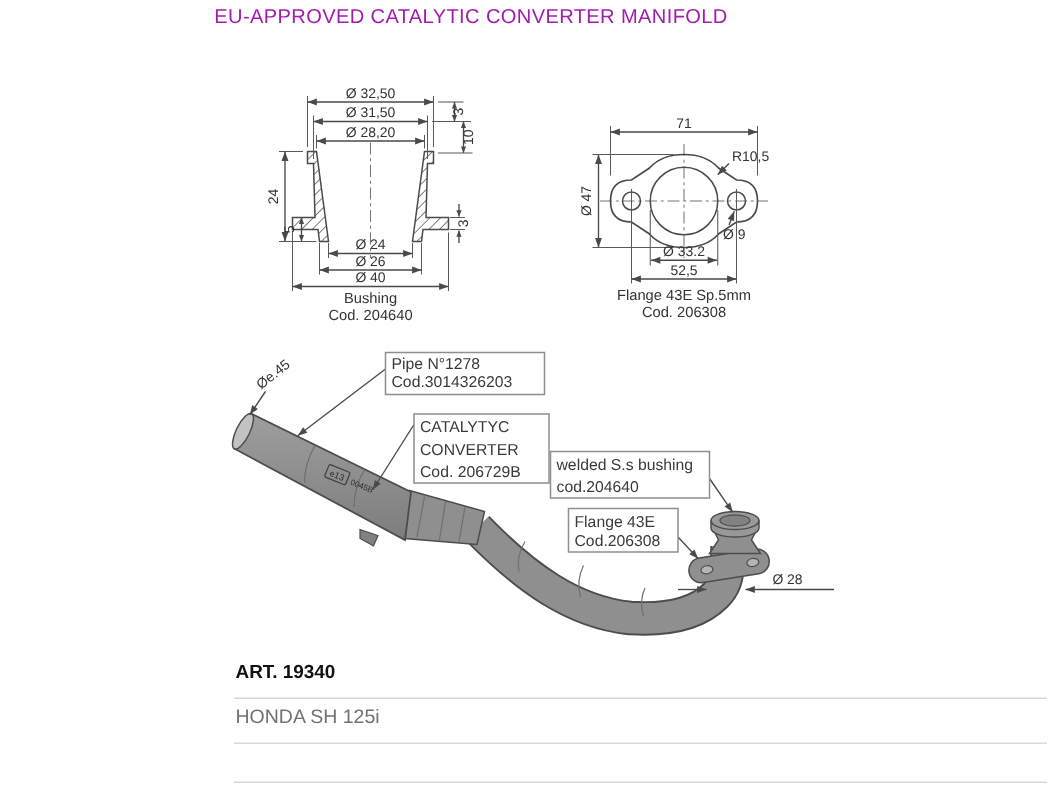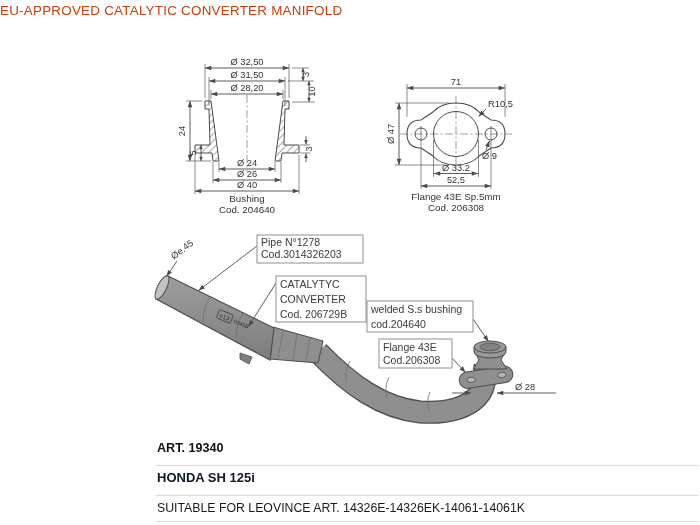--- a/index.html
+++ b/index.html
@@ -1,31 +1,31 @@
 <!DOCTYPE html>
 <html><head>
 <meta charset="utf-8">
 <style>
   html,body{margin:0;padding:0;background:#fff;}
   .canvas{position:relative;width:700px;height:525px;background:#fff;overflow:hidden;
           font-family:"Liberation Sans",sans-serif;}
-  .title{position:absolute;top:3px;left:0;width:628px;
-         font-size:13.4px;letter-spacing:.25px;color:#c2410c;}
+  .title{position:absolute;top:3px;left:0;width:628px;text-align:center;
+         font-size:13.4px;letter-spacing:.25px;color:#a21caf;}
   .drawing{position:absolute;top:0;left:0;}
   .dt{font-size:9.3px;fill:#333;}
   .cap{font-size:9.8px;fill:#333;}
   .bl{font-size:10.5px;fill:#3a3a3a;}
   .stamp1{font-size:6px;fill:#2e2e2e;}
   .stamp2{font-size:5.5px;fill:#2e2e2e;}
   .dimline{stroke:#4a4a4a;stroke-width:0.9;fill:none;}
   .extline{stroke:#5a5a5a;stroke-width:0.7;fill:none;}
   .cline{stroke:#777;stroke-width:0.7;fill:none;stroke-dasharray:8 2.5 2 2.5;}
   .lbox{fill:#fff;stroke:#8f8f8f;stroke-width:1;}
   .footer-art{position:absolute;left:157px;top:441px;font-size:12.6px;font-weight:bold;color:#111;}
-  .footer-model{position:absolute;left:157px;top:470px;font-size:13px;color:#0f172a;font-weight:bold;}
+  .footer-model{position:absolute;left:157px;top:470px;font-size:13px;color:#737373;}
   .footer-suitable{position:absolute;left:157px;top:501px;font-size:12.3px;color:#1a1a1a;}
   .footer-line{position:absolute;left:156px;width:542px;height:1px;background:#d9d9d9;}
 </style>
 </head>
 <body>
 
 <div class="canvas">
 
   <div class="title">EU-APPROVED CATALYTIC CONVERTER MANIFOLD</div>
 
@@ -239,15 +239,14 @@
         <line class="dimline" x1="556" y1="393" x2="497" y2="393" marker-end="url(#arr)"></line>
         <text class="dt" x="525" y="389.5" text-anchor="middle">Ø 28</text>
       </g>
     </g>
   </svg>
 
   <div class="footer-art">ART. 19340</div>
   <div class="footer-line" style="top:465px"></div>
   <div class="footer-model">HONDA SH 125i</div>
   <div class="footer-line" style="top:495px"></div>
-  <div class="footer-suitable">SUITABLE FOR LEOVINCE ART. 14326E-14326EK-14061-14061K</div>
   <div class="footer-line" style="top:521px"></div>
 </div>
 
 </body></html>

